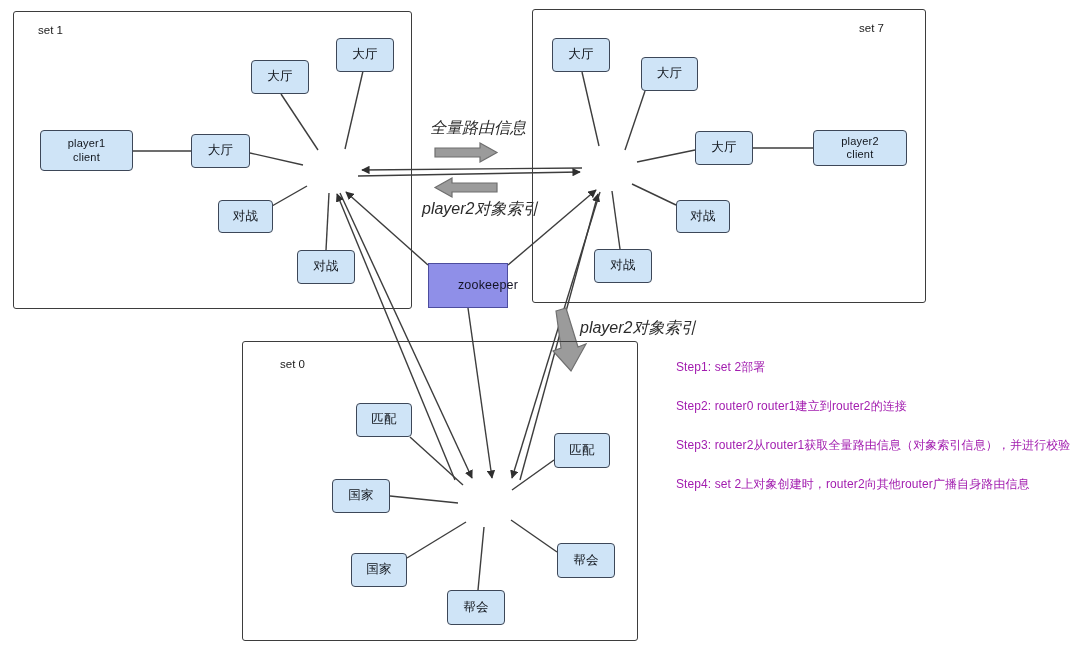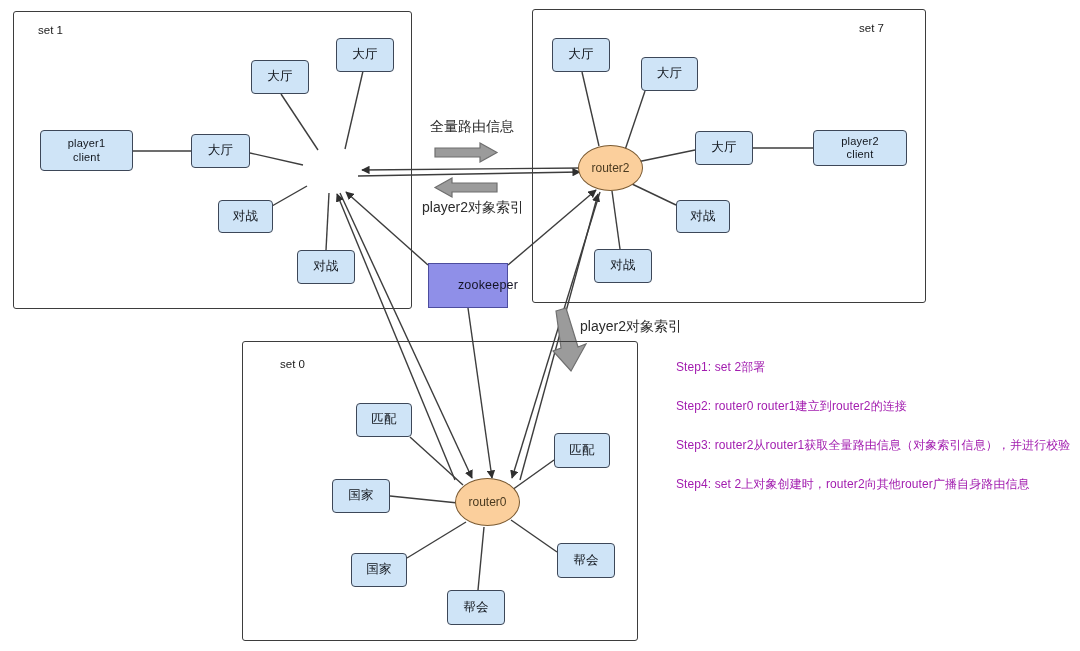--- a/index.html
+++ b/index.html
@@ -70,23 +70,24 @@
     border: 1.4px solid #7a5a32;
     border-radius: 50%;
     display: flex;
     align-items: center;
     justify-content: center;
     font-size: 12px;
     color: #4a3a20;
   }
   .edge-label {
     position: absolute;
-    font-size: 14px;
+    font-size: 16px;
     color: #2b2b2b;
     white-space: nowrap;
+    font-style: italic;
   }
   .steps {
     position: absolute;
   }
   .step-line {
     font-size: 12px;
     color: #a21caf;
     white-space: nowrap;
     margin-bottom: 22px;
     letter-spacing: 0.1px;
@@ -172,30 +173,28 @@
 
 
   <div class="node" style="left:552px; top:38px; width:58px; height:34px;">大厅</div>
   <div class="node" style="left:641px; top:57px; width:57px; height:34px;">大厅</div>
   <div class="node" style="left:695px; top:131px; width:58px; height:34px;">大厅</div>
   <div class="node" style="left:676px; top:200px; width:54px; height:33px;">对战</div>
   <div class="node" style="left:594px; top:249px; width:58px; height:34px;">对战</div>
   <div class="node client" style="left:813px; top:130px; width:94px; height:36px; white-space:pre-line;">player2
 client</div>
 
-  <div class="router" style="left:578px; top:145px; width:65px; height:46px;">router2</div>
 
   <div class="node" style="left:356px; top:403px; width:56px; height:34px;">匹配</div>
   <div class="node" style="left:554px; top:433px; width:56px; height:35px;">匹配</div>
   <div class="node" style="left:332px; top:479px; width:58px; height:34px;">国家</div>
   <div class="node" style="left:351px; top:553px; width:56px; height:34px;">国家</div>
   <div class="node" style="left:557px; top:543px; width:58px; height:35px;">帮会</div>
   <div class="node" style="left:447px; top:590px; width:58px; height:35px;">帮会</div>
 
-  <div class="router" style="left:455px; top:478px; width:65px; height:48px;">router0</div>
 
   <div class="node zk" style="left:428px; top:263px; width:80px; height:45px;padding-left:40px;">zookeeper</div>
 
   <div class="edge-label" style="left:430px; top:118px;">全量路由信息</div>
   <div class="edge-label" style="left:422px; top:199px;">player2对象索引</div>
   <div class="edge-label" style="left:580px; top:318px;">player2对象索引</div>
 
   <div class="steps" style="left:676px; top:359px;">
     <div class="step-line">Step1: set 2部署</div>
     <div class="step-line">Step2: router0 router1建立到router2的连接</div>

